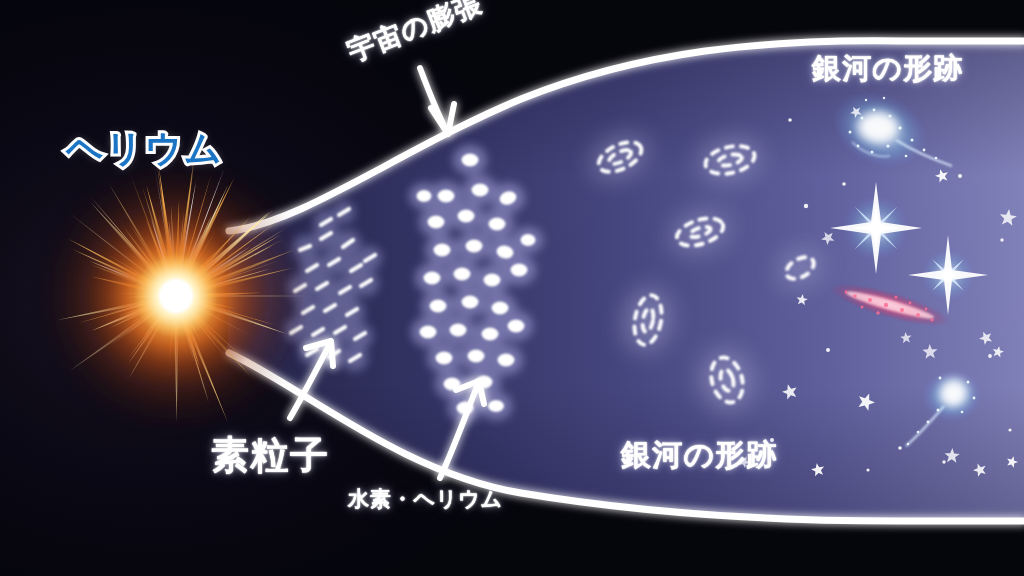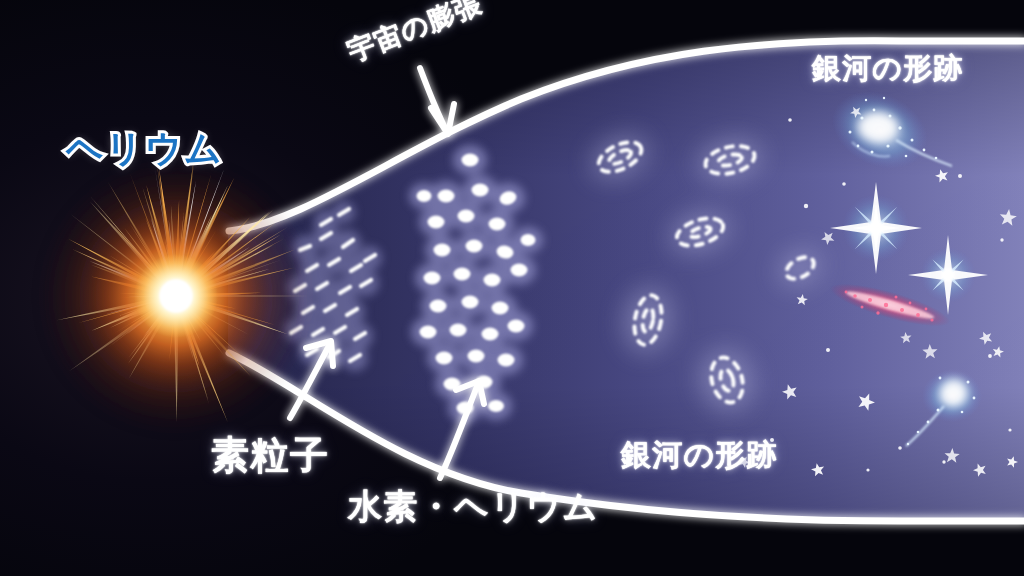--- a/index.html
+++ b/index.html
@@ -23,21 +23,21 @@
                 0 0 14px rgba(190,195,255,.35);
   }
   .lbl-blue{
     color:#1c74c4;
     -webkit-text-stroke:6px #fff;paint-order:stroke fill;
     text-shadow:0 0 10px rgba(255,255,255,.5);
   }
   #bigbang-label{left:66px;top:130px;font-size:37px;}
   #expansion-label{left:344px;top:40px;font-size:27px;transform:rotate(-21deg);transform-origin:left top;}
   #particles-label{left:211px;top:436px;font-size:38px;}
-  #hydrogen-label{left:348px;top:489px;font-size:34px;text-align:right;}
+  #hydrogen-label{left:348px;top:489px;font-size:21px;text-align:right;}
   #galaxytrace-label{left:621px;top:440px;font-size:30px;text-align:center;}
   #present-label{left:812px;top:54px;font-size:29px;}
 </style>
 </head>
 <body>
 
 <div id="stage">
 
   <svg class="layer">
     <defs>

